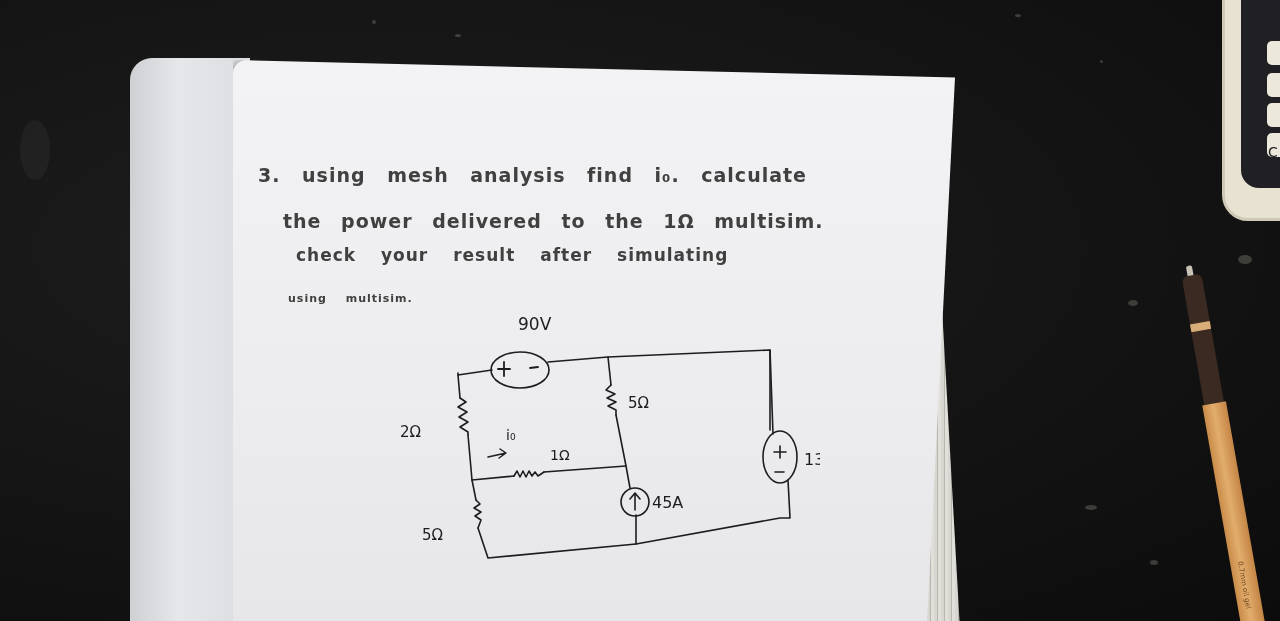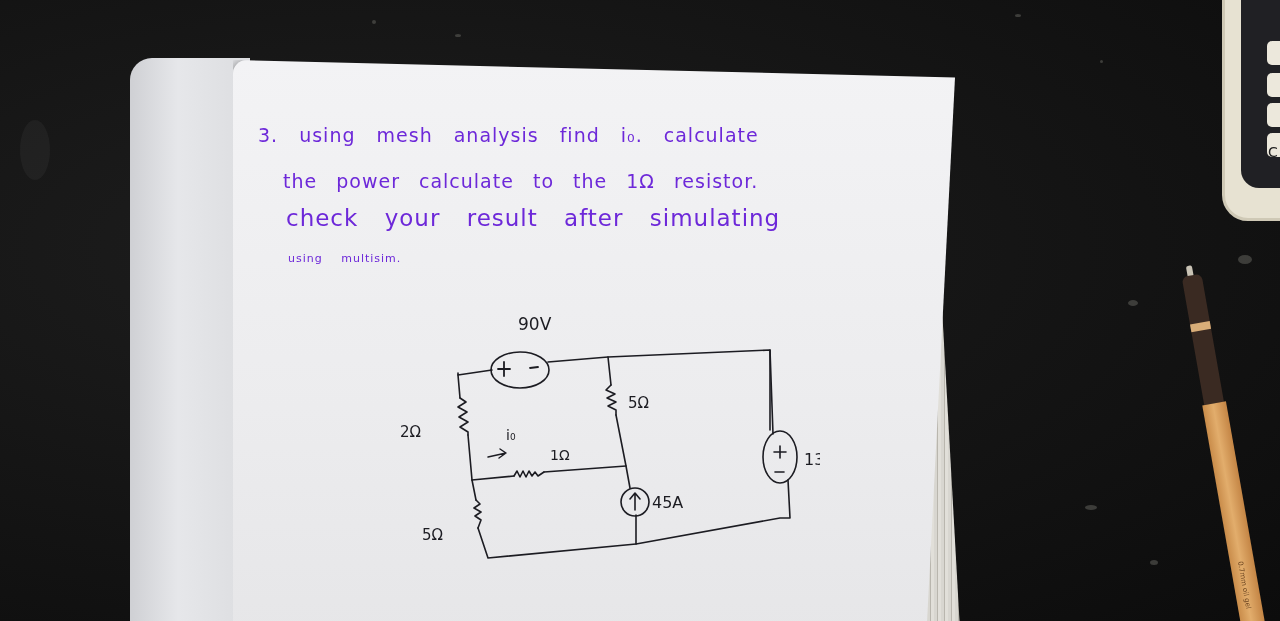--- a/index.html
+++ b/index.html
@@ -22,23 +22,23 @@
       clip-path: polygon(0 0, 40% 0, 100% 100%, 0 100%);
     }
     .nb-page {
       position: absolute; left: 233px; top: 60px; width: 722px; height: 580px;
       background: linear-gradient(180deg, #f3f3f5 0%, #ececee 60%, #e6e6e8 100%);
       border-top-left-radius: 14px;
       box-shadow: -3px 0 6px rgba(0,0,0,.25);
       clip-path: polygon(0 0, 100% 3%, 96% 100%, 0 100%);
     }
     .hand {
-      position: absolute; color: #6d28d9;
-      font-family: "DejaVu Sans", sans-serif; font-weight: 400;
-      letter-spacing: 1px; white-space: nowrap;
+      position: absolute; color: #404040;
+      font-family: "DejaVu Sans", sans-serif; font-weight: 700;
+      letter-spacing: 1px; white-space: nowrap; margin-top: 40px;
     }
     .problem-line { font-size: 19px; }
 
     
     .calculator {
       position: absolute; left: 1222px; top: -20px; width: 80px; height: 235px;
       background: #e7e2d2; border-radius: 0 0 0 26px;
       border: 3px solid #cfc9b6;
     }
     .calc-face {
@@ -98,22 +98,22 @@
   <div class="pen-band"></div>
   <div class="pen-body"></div>
   <div class="pen-text">0.7mm  oil gel</div>
 </div>
 
 <div class="nb-back-page"></div>
 <div class="nb-page-edges"></div>
 <div class="nb-page"></div>
 
 <div class="hand problem-line" style="left:258px;top:124px;word-spacing:14px;">3. using   mesh   analysis  find  i₀.  calculate</div>
-<div class="hand problem-line" style="left:283px;top:170px;word-spacing:12px;">the  power  calculate   to   the   1Ω  resistor.</div>
-<div class="hand problem-line" style="left:286px;top:205px;word-spacing:18px;font-size:23px;">check    your    result   after   simulating</div>
+<div class="hand problem-line" style="left:283px;top:170px;word-spacing:12px;">the  power  delivered   to   the   1Ω  multisim.</div>
+<div class="hand problem-line" style="left:296px;top:205px;word-spacing:18px;font-size:17px;">check    your    result   after   simulating</div>
 <div class="hand problem-line" style="left:288px;top:252px;word-spacing:14px;font-size:11px;">using   multisim.</div>
 
 <svg class="circuit" width="440" height="280" viewBox="0 0 440 280" fill="none" stroke="#1c1c22" stroke-width="1.6" stroke-linecap="round" stroke-linejoin="round">
 
   <path d="M78 73 L78 75 L112 70"></path>
   <path d="M168 62 L228 57 L390 50 L390 130"></path>
   <path d="M88 135 L92 180"></path>
   <path d="M78 75 L80 98"></path>
   <path d="M92 180 L134 176"></path>
   <path d="M164 172 L246 166"></path>

